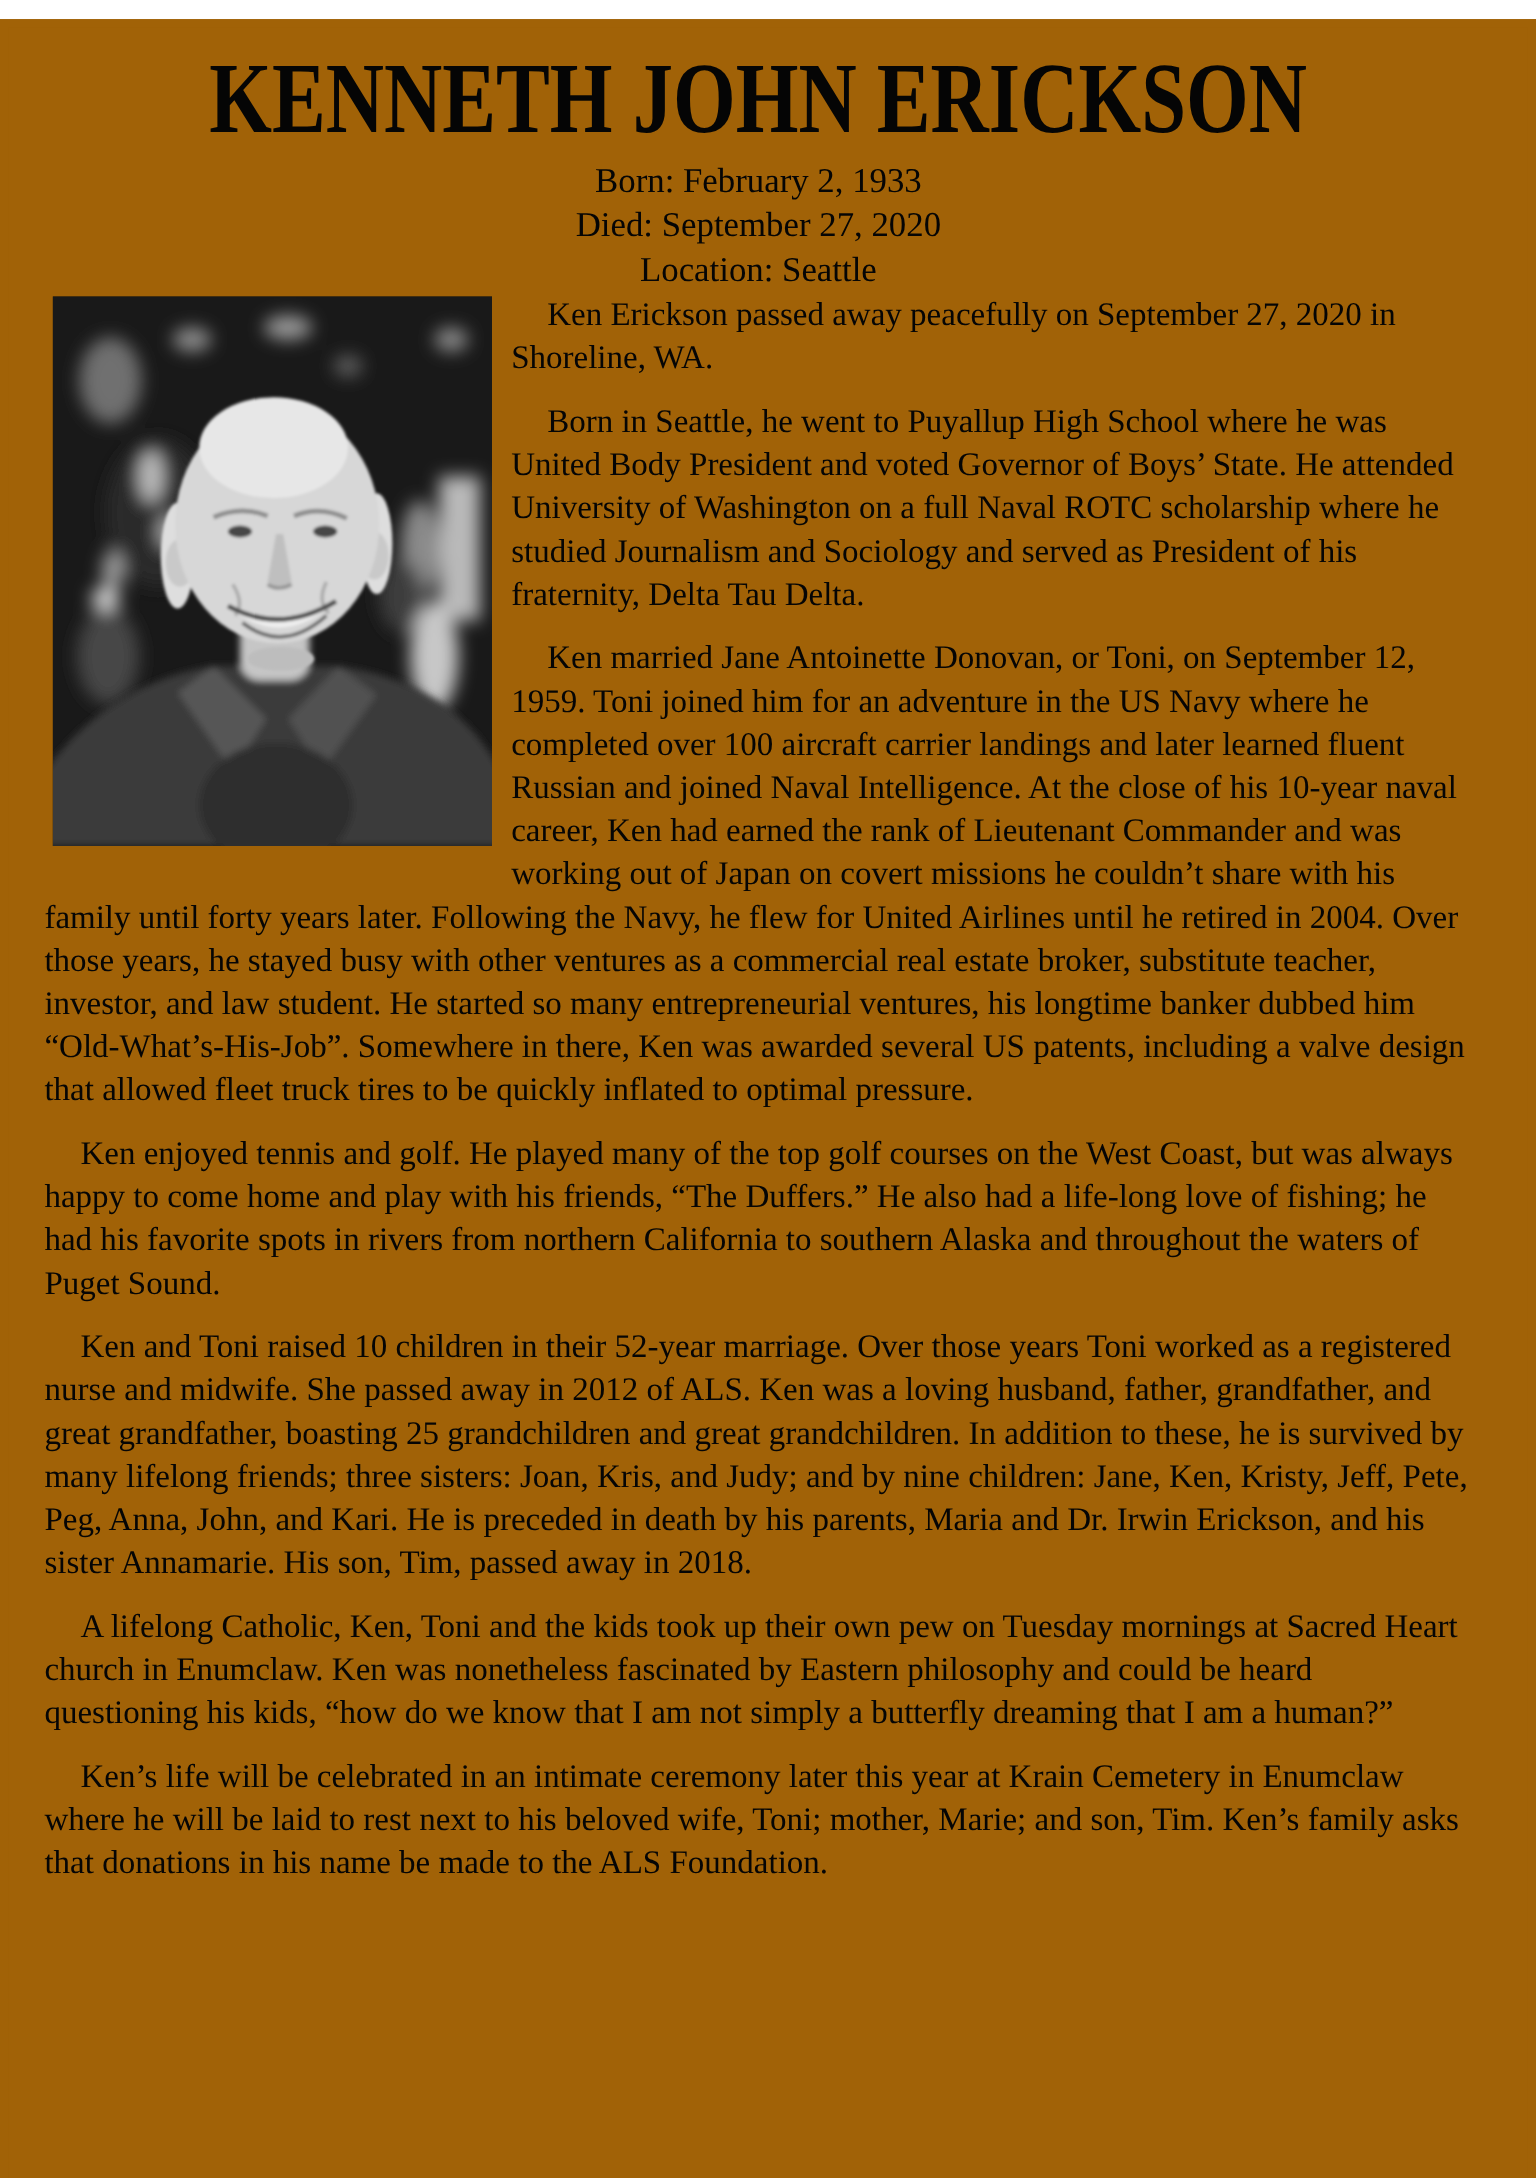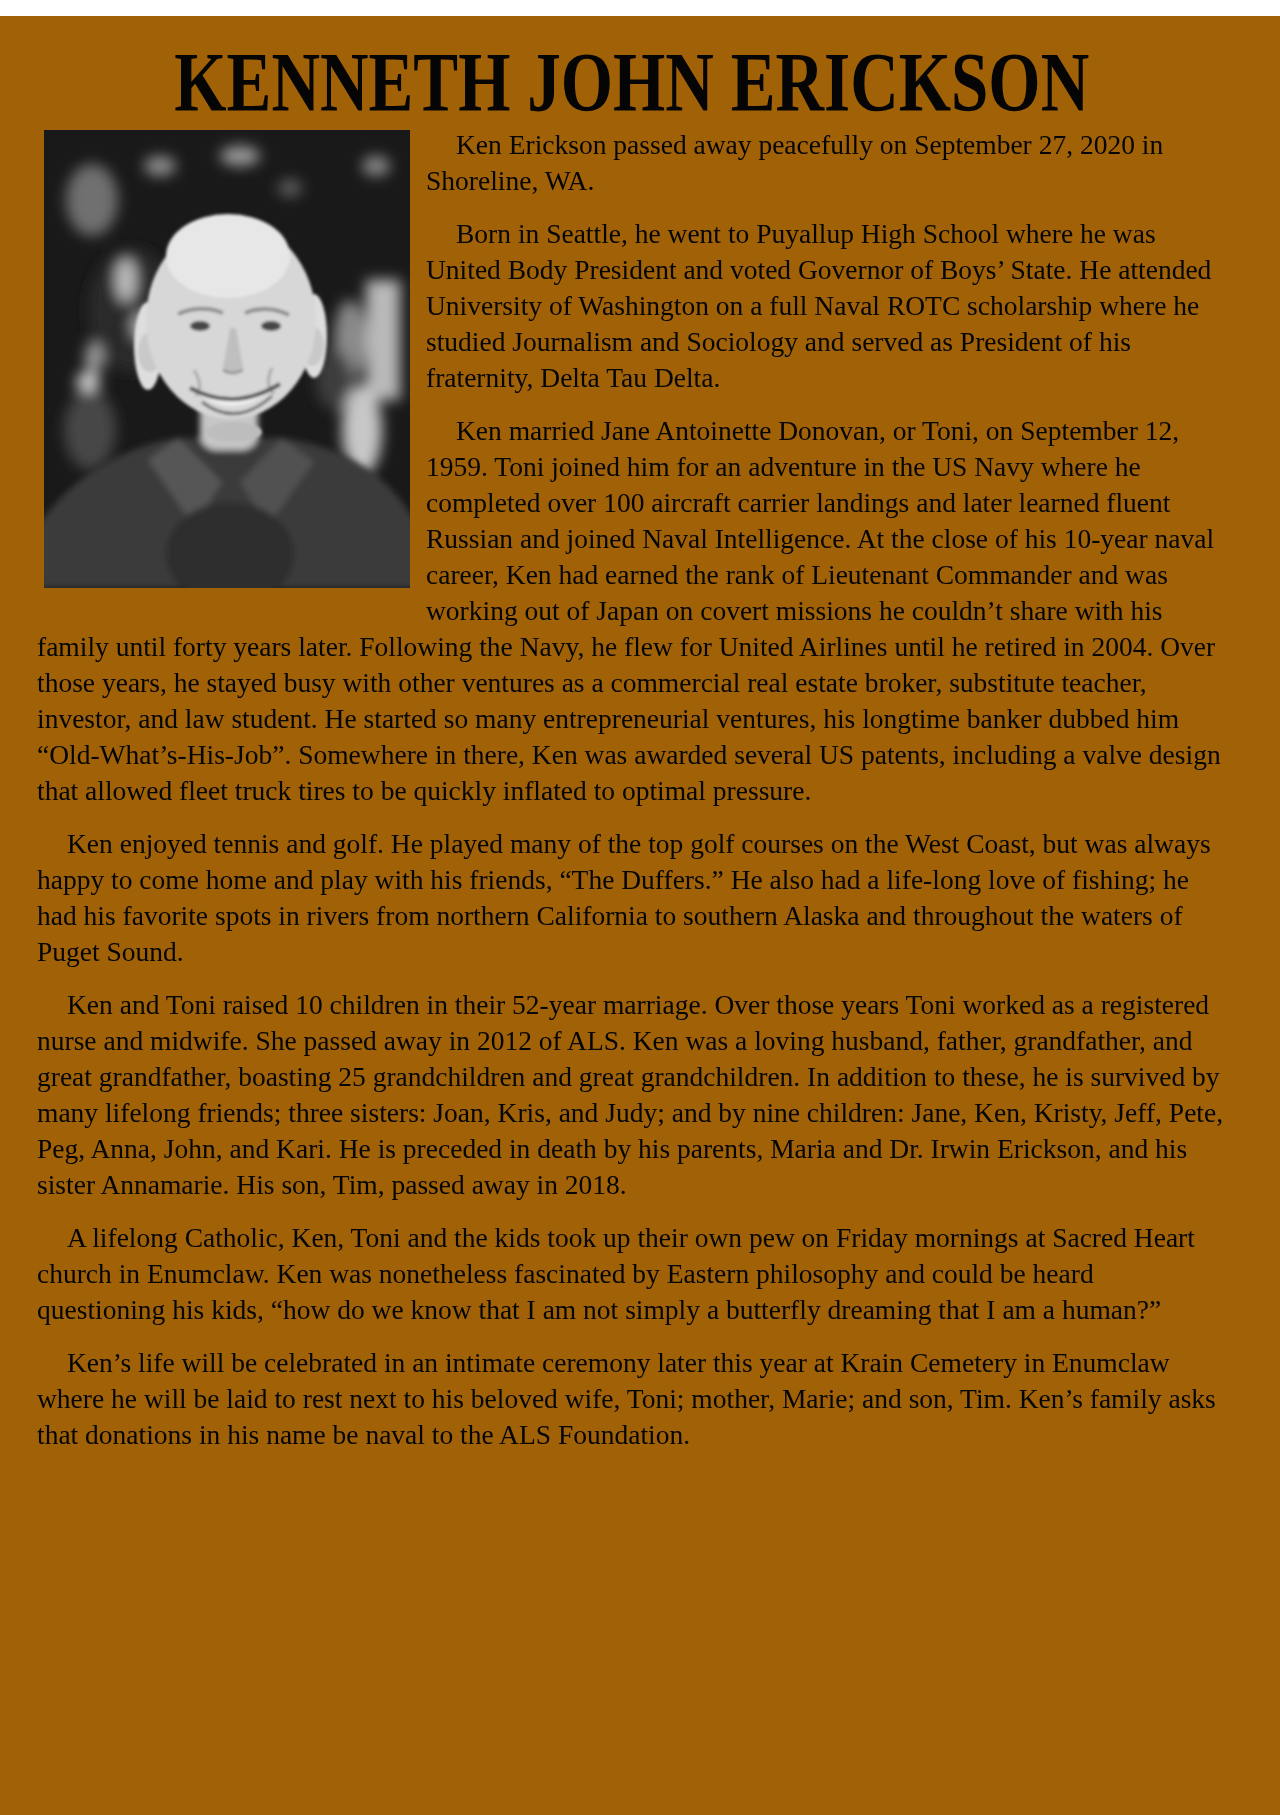--- a/index.html
+++ b/index.html
@@ -52,20 +52,25 @@
   .photo svg{display:block;width:100%;height:100%;}
 </style>
 </head>
 <body>
 
 <div class="sheet">
   <div class="page">
 
     <h1 class="obit-title"><span class="title-inner">KENNETH JOHN ERICKSON</span></h1>
 
+    <div class="meta">
+      <div>Born: February 2, 1933</div>
+      <div>Died: September 27, 2020</div>
+      <div>Location: Seattle</div>
+    </div>
 
     <div class="article">
 
       <div class="photo" title="black-and-white portrait photo of Ken Erickson smiling, wearing a dark collared polo shirt">
         <svg viewBox="0 0 366 458" xmlns="http://www.w3.org/2000/svg" preserveAspectRatio="none">
           <defs>
             <filter id="b6" x="-40%" y="-40%" width="180%" height="180%">
                 <feGaussianBlur stdDeviation="7"></feGaussianBlur>
               </filter>
             <filter id="b3" x="-40%" y="-40%" width="180%" height="180%">
@@ -125,19 +130,19 @@
           </g>
         </svg>
       </div>
 
       <div>
           <p>Ken Erickson passed away peacefully on September 27, 2020 in Shoreline, WA.</p>
           <p>Born in Seattle, he went to Puyallup High School where he was United Body President and voted Governor of Boys’ State. He attended University of Washington on a full Naval ROTC scholarship where he studied Journalism and Sociology and served as President of his fraternity, Delta Tau Delta.</p>
           <p>Ken married Jane Antoinette Donovan, or Toni, on September 12, 1959. Toni joined him for an adventure in the US Navy where he completed over 100 aircraft carrier landings and later learned fluent Russian and joined Naval Intelligence. At the close of his 10-year naval career, Ken had earned the rank of Lieutenant Commander and was working out of Japan on covert missions he couldn’t share with his family until forty years later. Following the Navy, he flew for United Airlines until he retired in 2004. Over those years, he stayed busy with other ventures as a commercial real estate broker, substitute teacher, investor, and law student. He started so many entrepreneurial ventures, his longtime banker dubbed him “Old-What’s-His-Job”. Somewhere in there, Ken was awarded several US patents, including a valve design that allowed fleet truck tires to be quickly inflated to optimal pressure.</p>
           <p>Ken enjoyed tennis and golf. He played many of the top golf courses on the West Coast, but was always happy to come home and play with his friends, “The Duffers.” He also had a life-long love of fishing; he had his favorite spots in rivers from northern California to southern Alaska and throughout the waters of Puget Sound.</p>
           <p>Ken and Toni raised 10 children in their 52-year marriage. Over those years Toni worked as a registered nurse and midwife. She passed away in 2012 of ALS. Ken was a loving husband, father, grandfather, and great grandfather, boasting 25 grandchildren and great grandchildren. In addition to these, he is survived by many lifelong friends; three sisters: Joan, Kris, and Judy; and by nine children: Jane, Ken, Kristy, Jeff, Pete, Peg, Anna, John, and Kari. He is preceded in death by his parents, Maria and Dr. Irwin Erickson, and his sister Annamarie. His son, Tim, passed away in 2018.</p>
-          <p>A lifelong Catholic, Ken, Toni and the kids took up their own pew on Friday mornings at Sacred Heart church in Enumclaw. Ken was nonetheless fascinated by Eastern philosophy and could be heard questioning his kids, “how do we know that I am not simply a butterfly dreaming that I am a human?”</p>
-          <p>Ken’s life will be celebrated in an intimate ceremony later this year at Krain Cemetery in Enumclaw where he will be laid to rest next to his beloved wife, Toni; mother, Marie; and son, Tim.  Ken’s family asks that donations in his name be naval to the ALS Foundation.</p>
+          <p>A lifelong Catholic, Ken, Toni and the kids took up their own pew on Tuesday mornings at Sacred Heart church in Enumclaw. Ken was nonetheless fascinated by Eastern philosophy and could be heard questioning his kids, “how do we know that I am not simply a butterfly dreaming that I am a human?”</p>
+          <p>Ken’s life will be celebrated in an intimate ceremony later this year at Krain Cemetery in Enumclaw where he will be laid to rest next to his beloved wife, Toni; mother, Marie; and son, Tim.  Ken’s family asks that donations in his name be made to the ALS Foundation.</p>
         </div>
 
     </div>
   </div>
 </div>
 
 </body></html>

